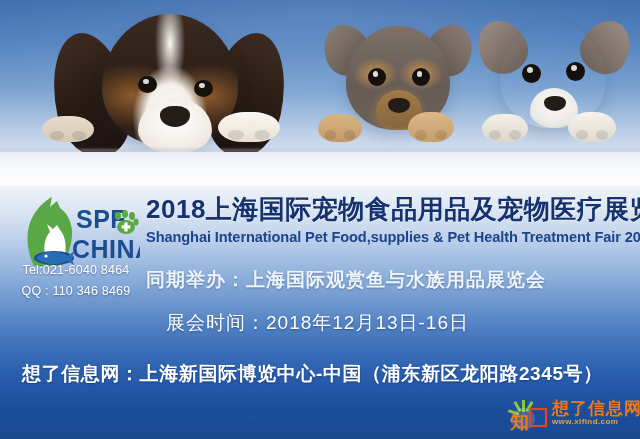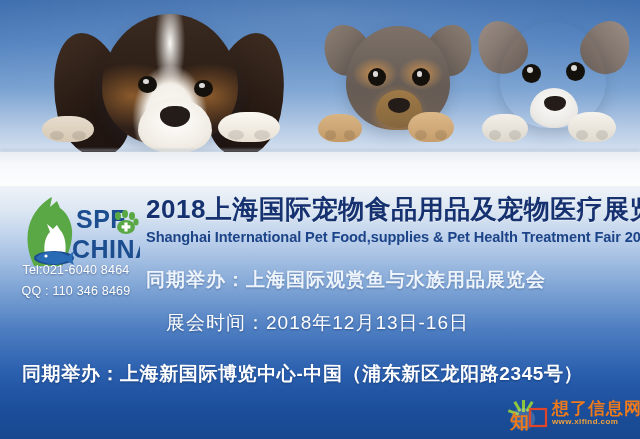--- a/index.html
+++ b/index.html
@@ -268,21 +268,21 @@
 
     <div class="contact">
       <div>Tel:021-6040 8464</div>
       <div>QQ : 110 346 8469</div>
     </div>
 
     <div class="title-cn">2018上海国际宠物食品用品及宠物医疗展览会</div>
     <div class="title-en">Shanghai International Pet Food,supplies &amp; Pet Health Treatment Fair 2018</div>
     <div class="line-sub">同期举办：上海国际观赏鱼与水族用品展览会</div>
     <div class="line-date">展会时间：2018年12月13日-16日</div>
-    <div class="line-venue">同期举办：上海新国际博览中心-中国（浦东新区龙阳路2345号）</div>
+    <div class="line-venue">想了信息网：上海新国际博览中心-中国（浦东新区龙阳路2345号）</div>
 
     <div class="watermark">
       <div class="wm-mark">
         <svg viewBox="0 0 46 34" width="46" height="34">
           <g fill="#8cc63f">
             <rect x="14" y="2" width="3" height="11" transform="rotate(-30 15.5 7.5)"></rect>
             <rect x="20" y="1" width="3" height="12"></rect>
             <rect x="26" y="2" width="3" height="11" transform="rotate(30 27.5 7.5)"></rect>
             <rect x="6" y="12" width="11" height="3" transform="rotate(20 11.5 13.5)"></rect>
           </g>

